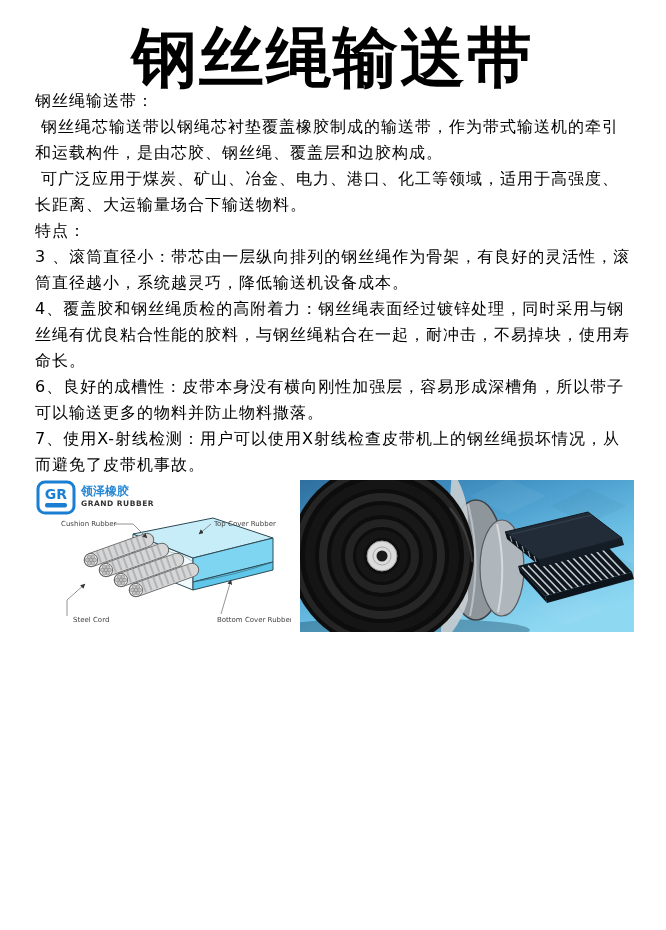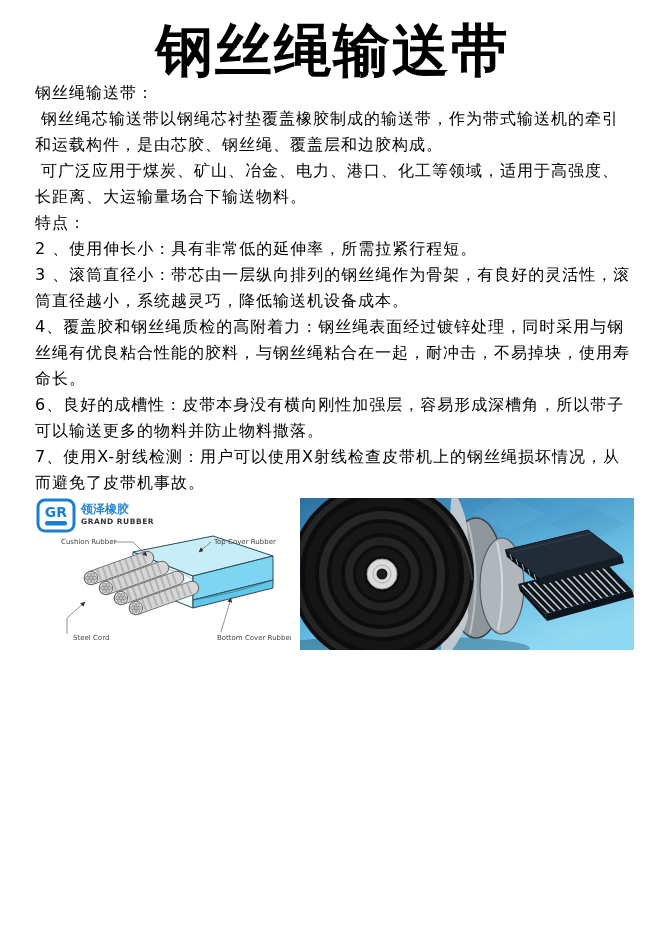--- a/index.html
+++ b/index.html
@@ -8,25 +8,25 @@
     background: #ffffff;
   }
   body {
     width: 666px;
     height: 930px;
     overflow: hidden;
     font-family: "DejaVu Sans", sans-serif;
     color: #000;
   }
   h1.page-title {
-    font-size: 57px;
+    font-size: 65px;
     line-height: 60px;
     font-weight: 700;
     text-align: center;
-    margin: 20px 0 0 0;
+    margin: 28px 0 0 0;
     letter-spacing: 2px;
     white-space: nowrap;
   }
   .content {
     padding: 0 32px 0 35px;
     font-size: 16px;
     line-height: 26px;
     letter-spacing: 1px;
     word-break: break-all;
     line-break: anywhere;
@@ -54,21 +54,20 @@
 <h1 class="page-title">钢丝绳输送带</h1>
 
 <div class="content">
   <p class="mt-intro-label">钢丝绳输送带：</p>
   <p class="mt-intro">&nbsp;钢丝绳芯输送带以钢绳芯衬垫覆盖橡胶制成的输送带，作为带式输送机的牵引和运载构件，是由芯胶、钢丝绳、覆盖层和边胶构成。</p>
 
   <p class="mt-app">&nbsp;可广泛应用于煤炭、矿山、冶金、电力、港口、化工等领域，适用于高强度、长距离、大运输量场合下输送物料。</p>
 
   <p class="mt-feat">特点：</p>
   <div>
-    <p>2 、使用伸长小：具有非常低的延伸率，所需拉紧行程短。</p>
     <p>3 、滚筒直径小：带芯由一层纵向排列的钢丝绳作为骨架，有良好的灵活性，滚筒直径越小，系统越灵巧，降低输送机设备成本。</p>
     <p>4、覆盖胶和钢丝绳质检的高附着力：钢丝绳表面经过镀锌处理，同时采用与钢丝绳有优良粘合性能的胶料，与钢丝绳粘合在一起，耐冲击，不易掉块，使用寿命长。</p>
     <p>6、良好的成槽性：皮带本身没有横向刚性加强层，容易形成深槽角，所以带子可以输送更多的物料并防止物料撒落。</p>
     <p>7、使用X-射线检测：用户可以使用X射线检查皮带机上的钢丝绳损坏情况，从而避免了皮带机事故。</p>
   </div>
 </div>
 
 <div class="media-row">
 
   <div class="diagram-box">

